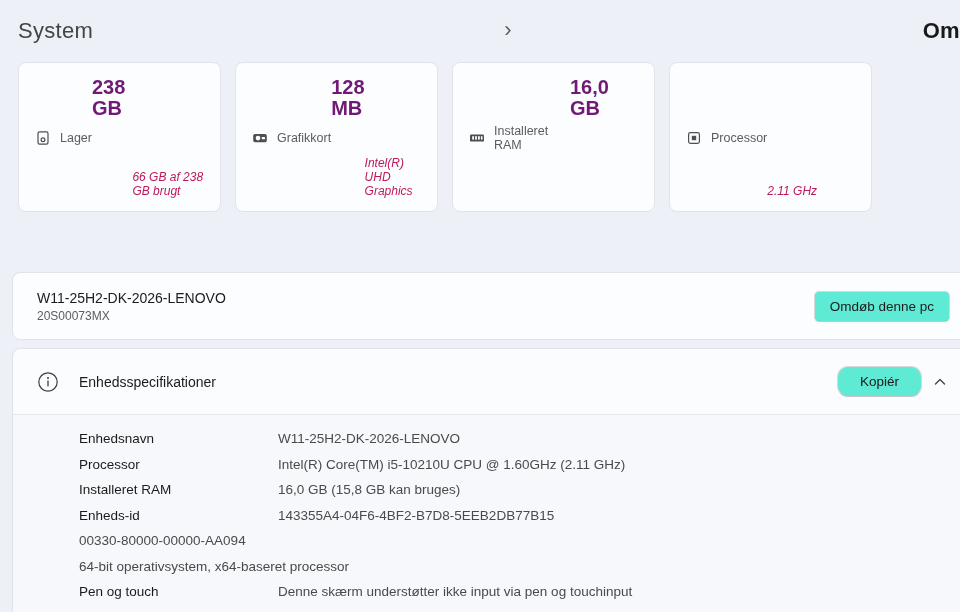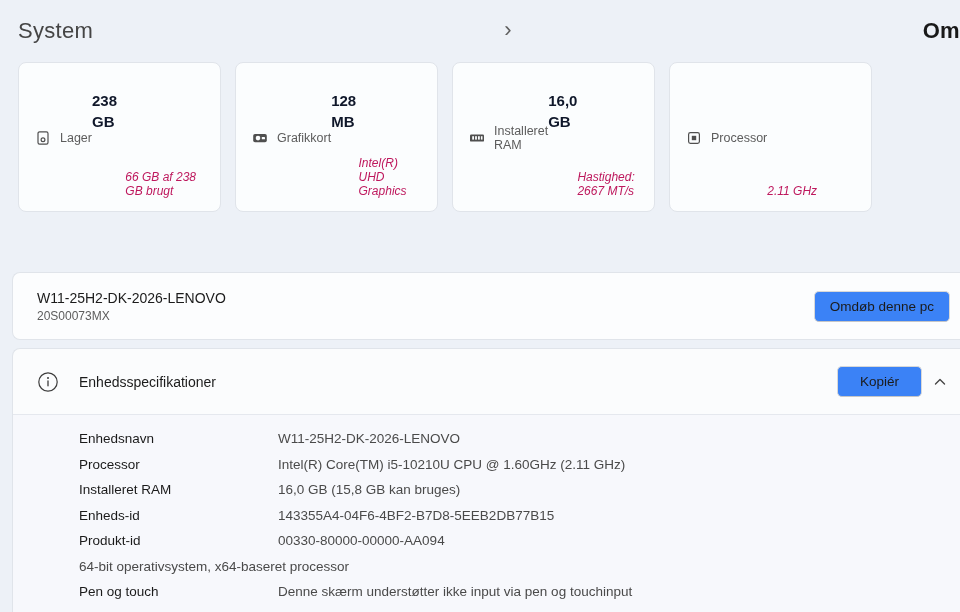--- a/index.html
+++ b/index.html
@@ -28,59 +28,59 @@
     width:203px; height:150px;
     background:#fbfdfe;
     border:1px solid #e0e4ea;
     border-radius:8px;
     padding:14px 16px 13px 16px;
     display:flex; flex-direction:row;
   }
   .card-head { display:flex; align-items:center; gap:9px; }
   .card-icon { display:inline-flex; width:16px; height:16px; }
   .card-label { font-size:12.5px; color:#5c5c5c; }
-  .card-value { margin-top:13px; font-size:15px; font-weight:700; color:#0f172a; line-height:21px; }
+  .card-value { font-size:20px; font-weight:700; color:#701a75; line-height:21px; }
   .card-detail { margin-top:auto; font-size:12px; color:#be185d;font-style:italic; }
 
   
   .wide-card {
     margin-left:12px; width:948px;
     background:#fcfdfe;
     border:1px solid #e0e4ea; border-right:none;
     border-radius:8px 0 0 8px;
   }
   .device-card {
     margin-top:60px; height:68px;
     display:flex; align-items:center;
     padding:0 10px 0 24px;
   }
   .device-name { font-size:14px; color:#1b1b1b; }
   .device-model { font-size:12px; color:#5c5c5c; margin-top:3px; }
 
   .btn {
     font-family:"Liberation Sans", sans-serif;
-    background:#3b82f6;
+    background:#5eead4;
     border:1px solid #d8d8d8; border-bottom-color:#c6c6c6;
     border-radius:5px;
     font-size:13.5px; color:#1b1b1b;
     padding:7px 15px;
     cursor:pointer;
     white-space:nowrap;
   }
   .rename-btn { margin-left:auto; }
 
   
   .spec-card { margin-top:8px; height:280px; background:#fbfcfd; }
   .spec-header {
     height:65px; display:flex; align-items:center;
     padding:0 6px 0 24px;
   }
   .info-icon { display:inline-flex; width:22px; height:22px; }
   .spec-title { font-size:14px; color:#1b1b1b; margin-left:20px; }
-  .copy-btn { margin-left:auto; padding:7px 22px; }
+  .copy-btn { margin-left:auto; padding:7px 22px;border-radius:11px; }
   .chev {
     width:28px; height:28px; margin-left:4px;
     display:inline-flex; align-items:center; justify-content:center;
     border-radius:4px; cursor:pointer;
   }
   .spec-body {
     border-top:1px solid #e5e8ee;
     background:#f7f8fc;
     padding:11px 0 20px 66px;
     height:214px;
@@ -138,21 +138,20 @@
               <rect x="1" y="4.4" width="14" height="7.2" rx="1.2" fill="#4f4f4f"></rect>
               <rect x="3.2" y="6.2" width="1.8" height="3.4" fill="#fbfdfe"></rect>
               <rect x="6.1" y="6.2" width="1.8" height="3.4" fill="#fbfdfe"></rect>
               <rect x="9" y="6.2" width="1.8" height="3.4" fill="#fbfdfe"></rect>
               <rect x="11.9" y="6.2" width="1.6" height="3.4" fill="#fbfdfe"></rect>
             </svg>
         </span>
         <span class="card-label">Installeret RAM</span>
       </div>
       <div class="card-value">16,0 GB</div>
-      <div class="card-detail">Hastighed: 2667 MT/s</div>
     </div>
 
     <div class="card">
       <div class="card-head">
         <span class="card-icon">
           <svg width="16" height="16" viewBox="0 0 16 16">
               <rect x="2.6" y="2.6" width="10.8" height="10.8" rx="1.8" fill="none" stroke="#4f4f4f" stroke-width="1.2"></rect>
               <rect x="5.8" y="5.8" width="4.4" height="4.4" fill="#4f4f4f"></rect>
             </svg>
         </span>
@@ -199,21 +198,20 @@
       </div>
       <div class="spec-row">
         <div class="spec-label">Installeret RAM</div>
         <div class="spec-value">16,0 GB (15,8 GB kan bruges)</div>
       </div>
       <div class="spec-row">
         <div class="spec-label">Enheds-id</div>
         <div class="spec-value">143355A4-04F6-4BF2-B7D8-5EEB2DB77B15</div>
       </div>
       <div class="spec-row">
-        <div class="spec-label">Produkt-id</div>
         <div class="spec-value">00330-80000-00000-AA094</div>
       </div>
       <div class="spec-row">
         <div class="spec-value">64-bit operativsystem, x64-baseret processor</div>
       </div>
       <div class="spec-row">
         <div class="spec-label">Pen og touch</div>
         <div class="spec-value">Denne skærm understøtter ikke input via pen og touchinput</div>
       </div>
     </div>

